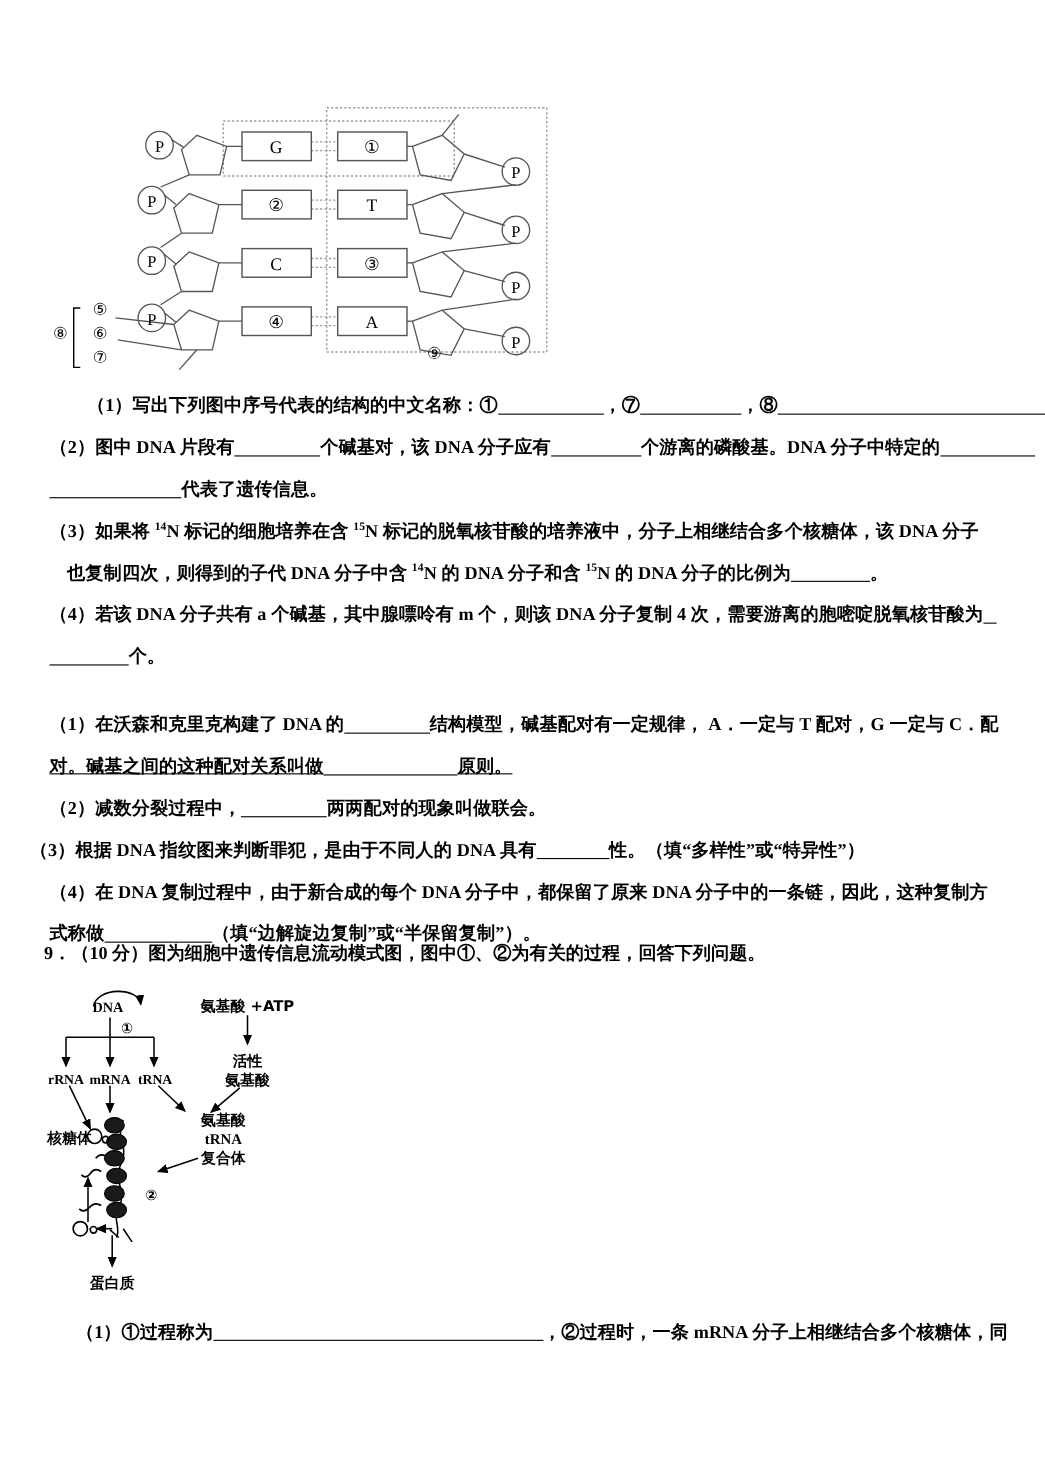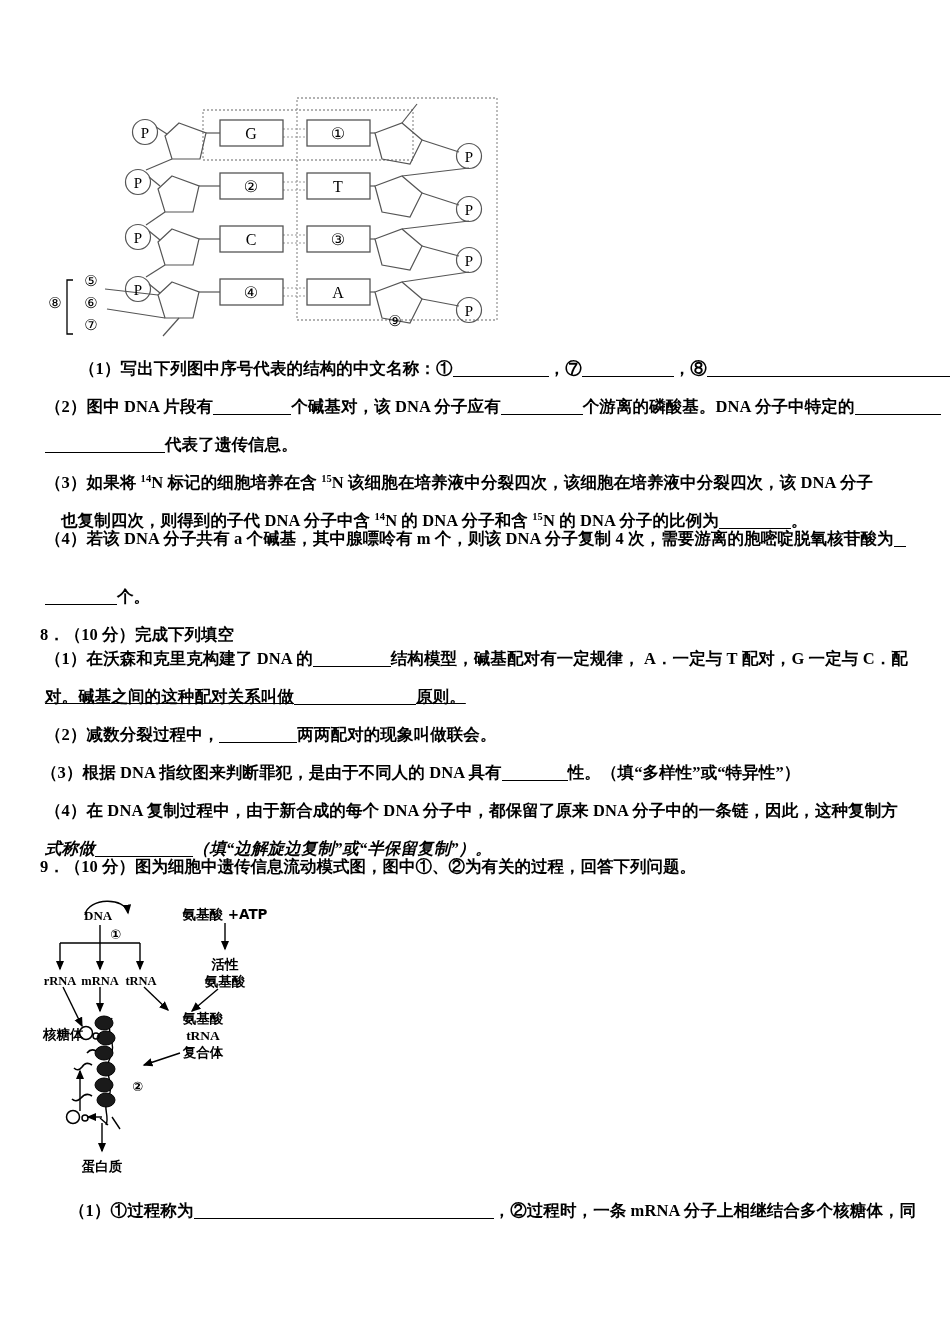--- a/index.html
+++ b/index.html
@@ -200,56 +200,53 @@
   </div>
 
   <div class="txt" style="left:45px; top:388px;text-align:center;">
     <span>（2）图中 DNA 片段有</span><span class="ul" style="width:78px"></span><span>个碱基对，该 DNA 分子应有</span><span class="ul" style="width:82px"></span><span>个游离的磷酸基。DNA 分子中特定的</span><span class="ul" style="width:86px"></span>
   </div>
   <div class="txt" style="left:45px; top:426px;">
     <span class="ul" style="width:120px"></span><span>代表了遗传信息。</span>
   </div>
 
   <div class="txt" style="left:45px; top:464px;">
-    <span>（3）如果将 </span><sup>14</sup><span>N 标记的细胞培养在含 </span><sup>15</sup><span>N 该细胞在培养液中分裂四次，该细胞在培养液中分裂四次，该 DNA 分子</span>
+    <span>（3）如果将 </span><sup>14</sup><span>N 标记的细胞培养在含 </span><sup>15</sup><span>N 标记的脱氧核苷酸的培养液中，分子上相继结合多个核糖体，该 DNA 分子</span>
   </div>
   <div class="txt" style="left:45px; top:502px;margin-left:16px;">
     <span>也复制四次，则得到的子代 DNA 分子中含 </span><sup>14</sup><span>N 的 DNA 分子和含 </span><sup>15</sup><span>N 的 DNA 分子的比例为</span><span class="ul" style="width:72px"></span><span>。</span>
   </div>
 
-  <div class="txt" style="left:45px; top:520px;">
+  <div class="txt" style="left:45px; top:540px;">
     <span>（4）若该 DNA 分子共有 a 个碱基，其中腺嘌呤有 m 个，则该 DNA 分子复制 4 次，需要游离的胞嘧啶脱氧核苷酸为</span><span class="ul" style="width:12px"></span>
   </div>
   <div class="txt" style="left:45px; top:578px;">
     <span class="ul" style="width:72px"></span><span>个。</span>
   </div>
 
-  <div class="qnum" style="left:40px; top:616px;">
-    <span class="light">8．</span><span class="light">（10 分）</span><span>完成下列填空</span>
-  </div>
 
   <div class="txt" style="left:45px; top:640px;text-align:right;">
     <span>（1）在沃森和克里克构建了 DNA 的</span><span class="ul" style="width:78px"></span><span>结构模型，碱基配对有一定规律， A．一定与 T 配对，G 一定与 C．配</span>
   </div>
   <div class="txt" style="left:45px; top:678px;text-decoration:underline;">
     <span>对。碱基之间的这种配对关系叫做</span><span class="ul" style="width:122px"></span><span>原则。</span>
   </div>
 
   <div class="txt" style="left:45px; top:716px;">
     <span>（2）减数分裂过程中，</span><span class="ul" style="width:78px"></span><span>两两配对的现象叫做联会。</span>
   </div>
 
-  <div class="txt" style="left:41px; top:754px;">
+  <div class="txt" style="left:27px; top:754px;">
     <span>（3）根据 DNA 指纹图来判断罪犯，是由于不同人的 DNA 具有</span><span class="ul" style="width:66px"></span><span>性。（填“多样性”或“特异性”）</span>
   </div>
 
   <div class="txt" style="left:45px; top:792px;">
     <span>（4）在 DNA 复制过程中，由于新合成的每个 DNA 分子中，都保留了原来 DNA 分子中的一条链，因此，这种复制方</span>
   </div>
-  <div class="txt" style="left:45px; top:830px;font-style:italic;">
+  <div class="txt" style="left:45px; top:830px;">
     <span>式称做</span><span class="ul" style="width:98px"></span><span>（填“边解旋边复制”或“半保留复制”）。</span>
   </div>
 
   <div class="qnum" style="left:40px; top:848px;">
     <span class="light">9．</span><span class="light">（10 分）</span><span>图为细胞中遗传信息流动模式图，图中①、②为有关的过程，回答下列问题。</span>
   </div>
 
   <div id="flow-figure">
     <svg width="330" height="290" viewBox="0 0 330 290" xmlns="http://www.w3.org/2000/svg">
       <defs>

